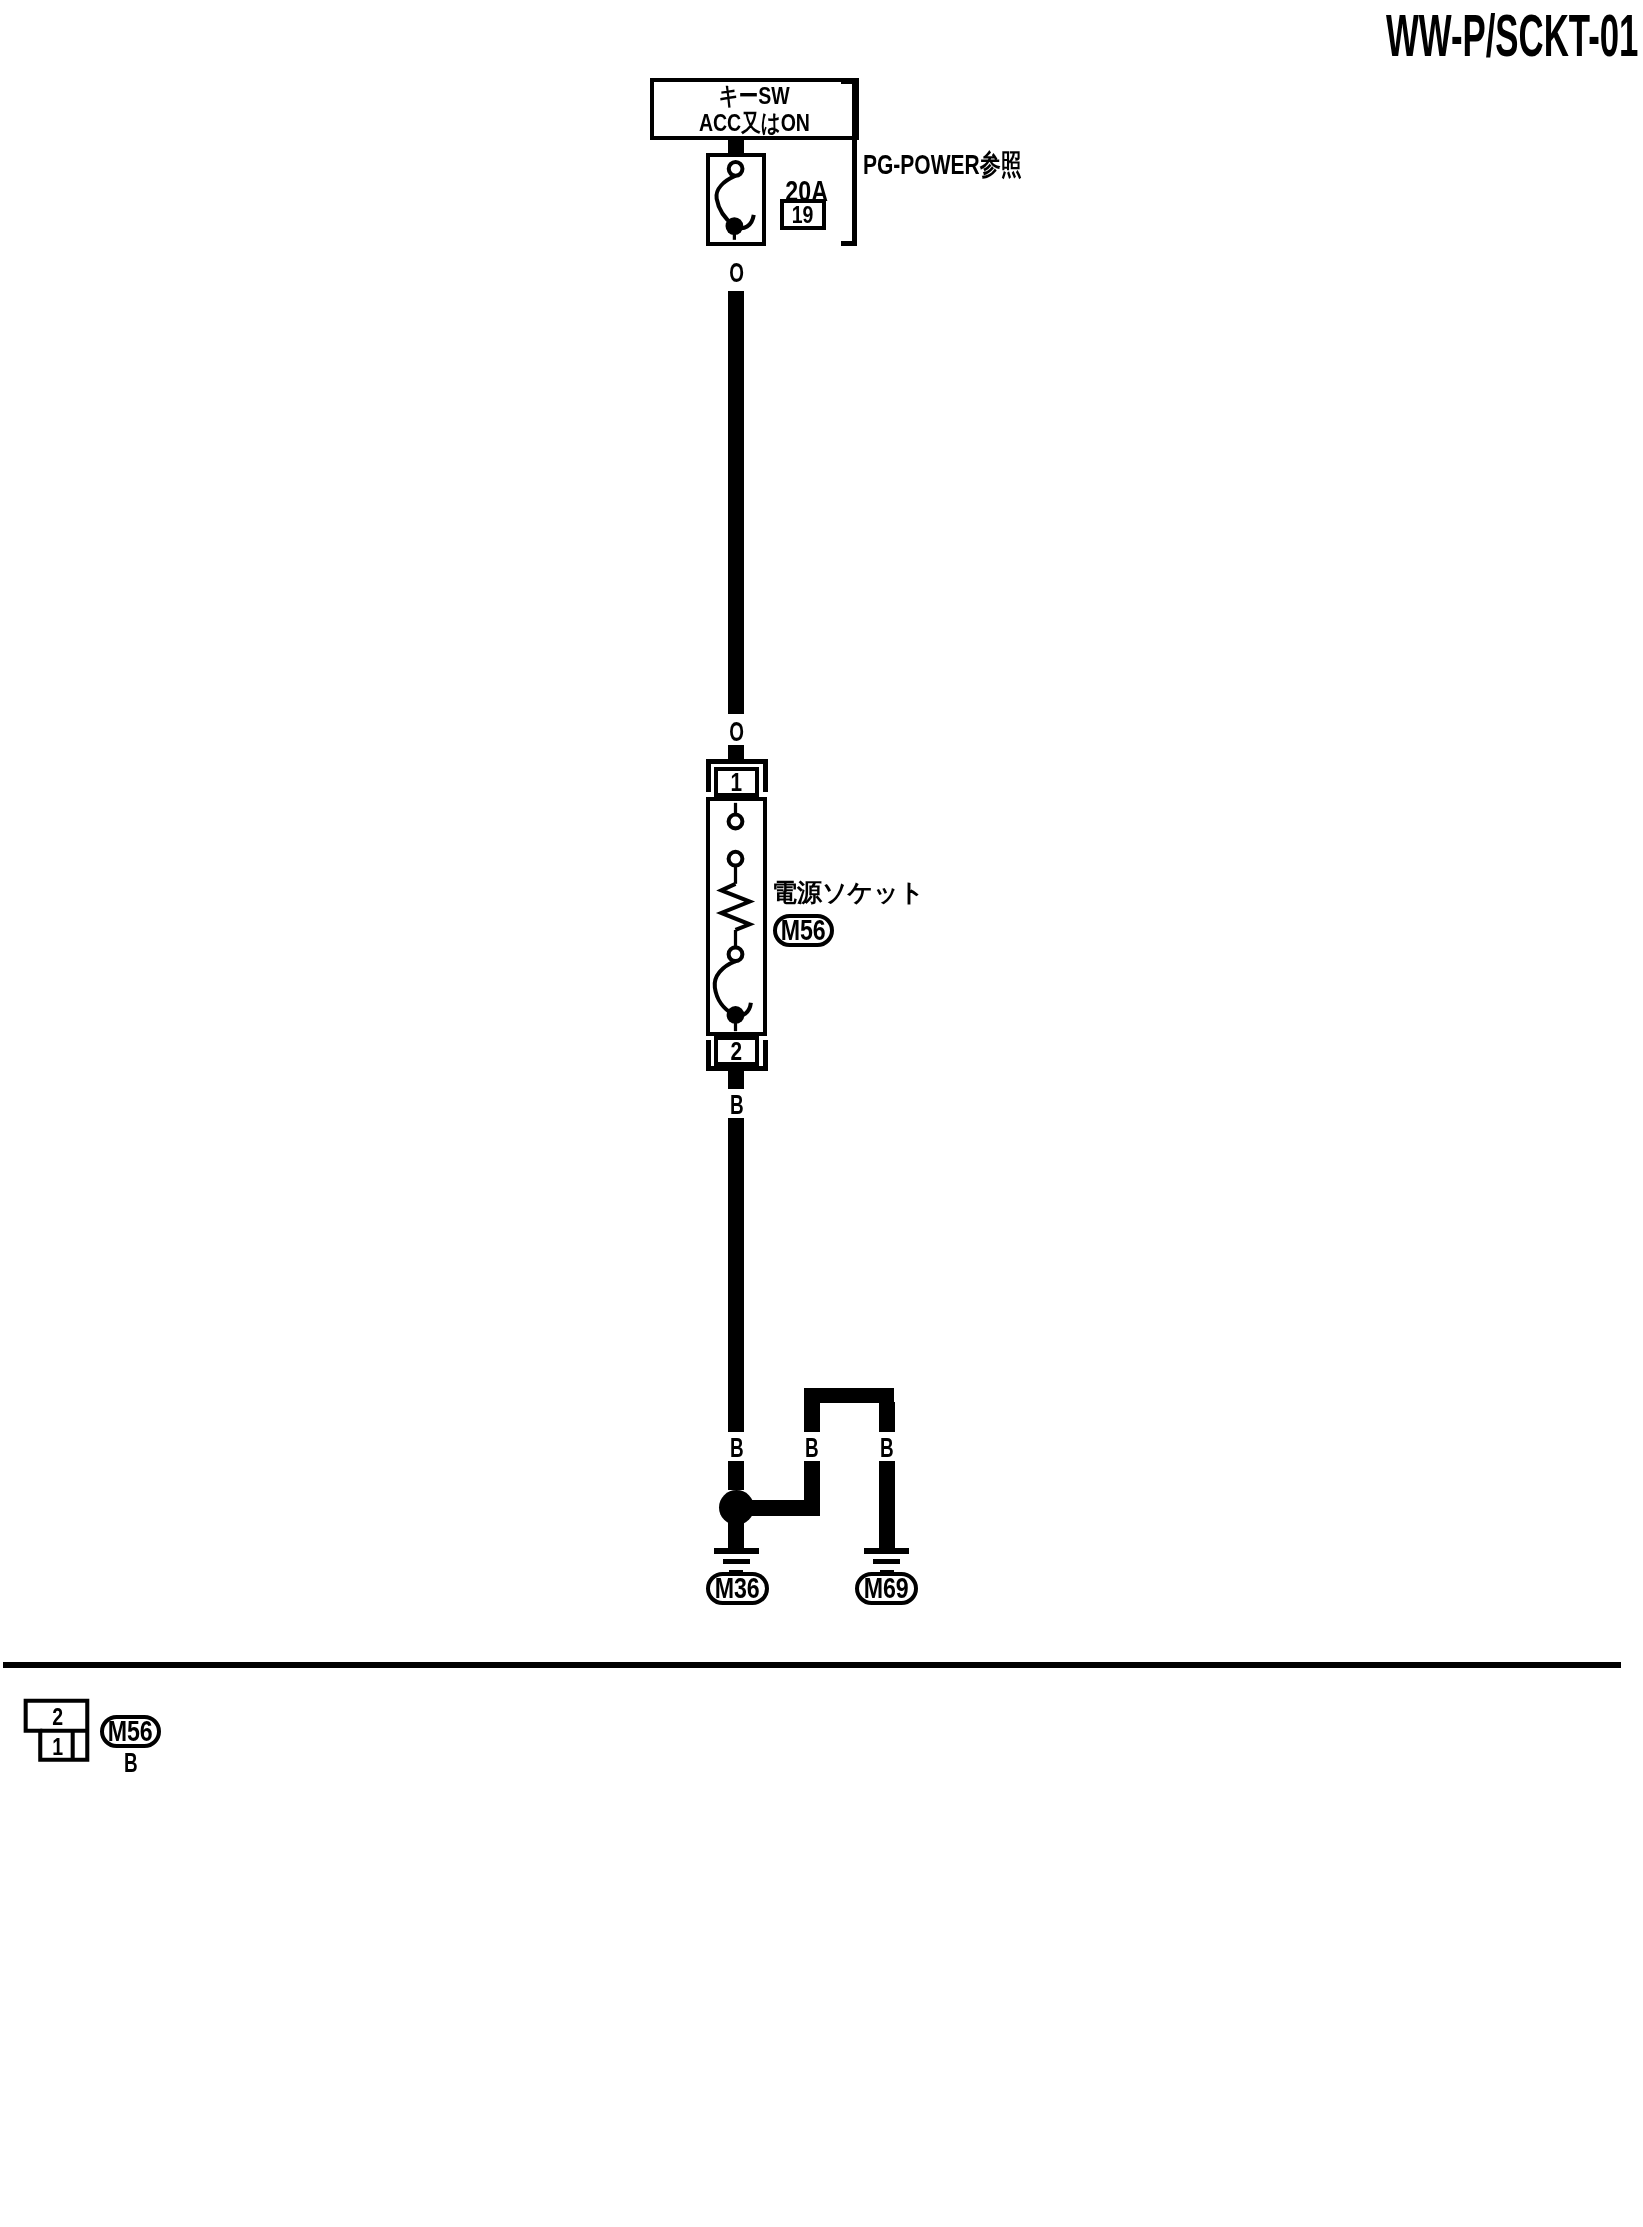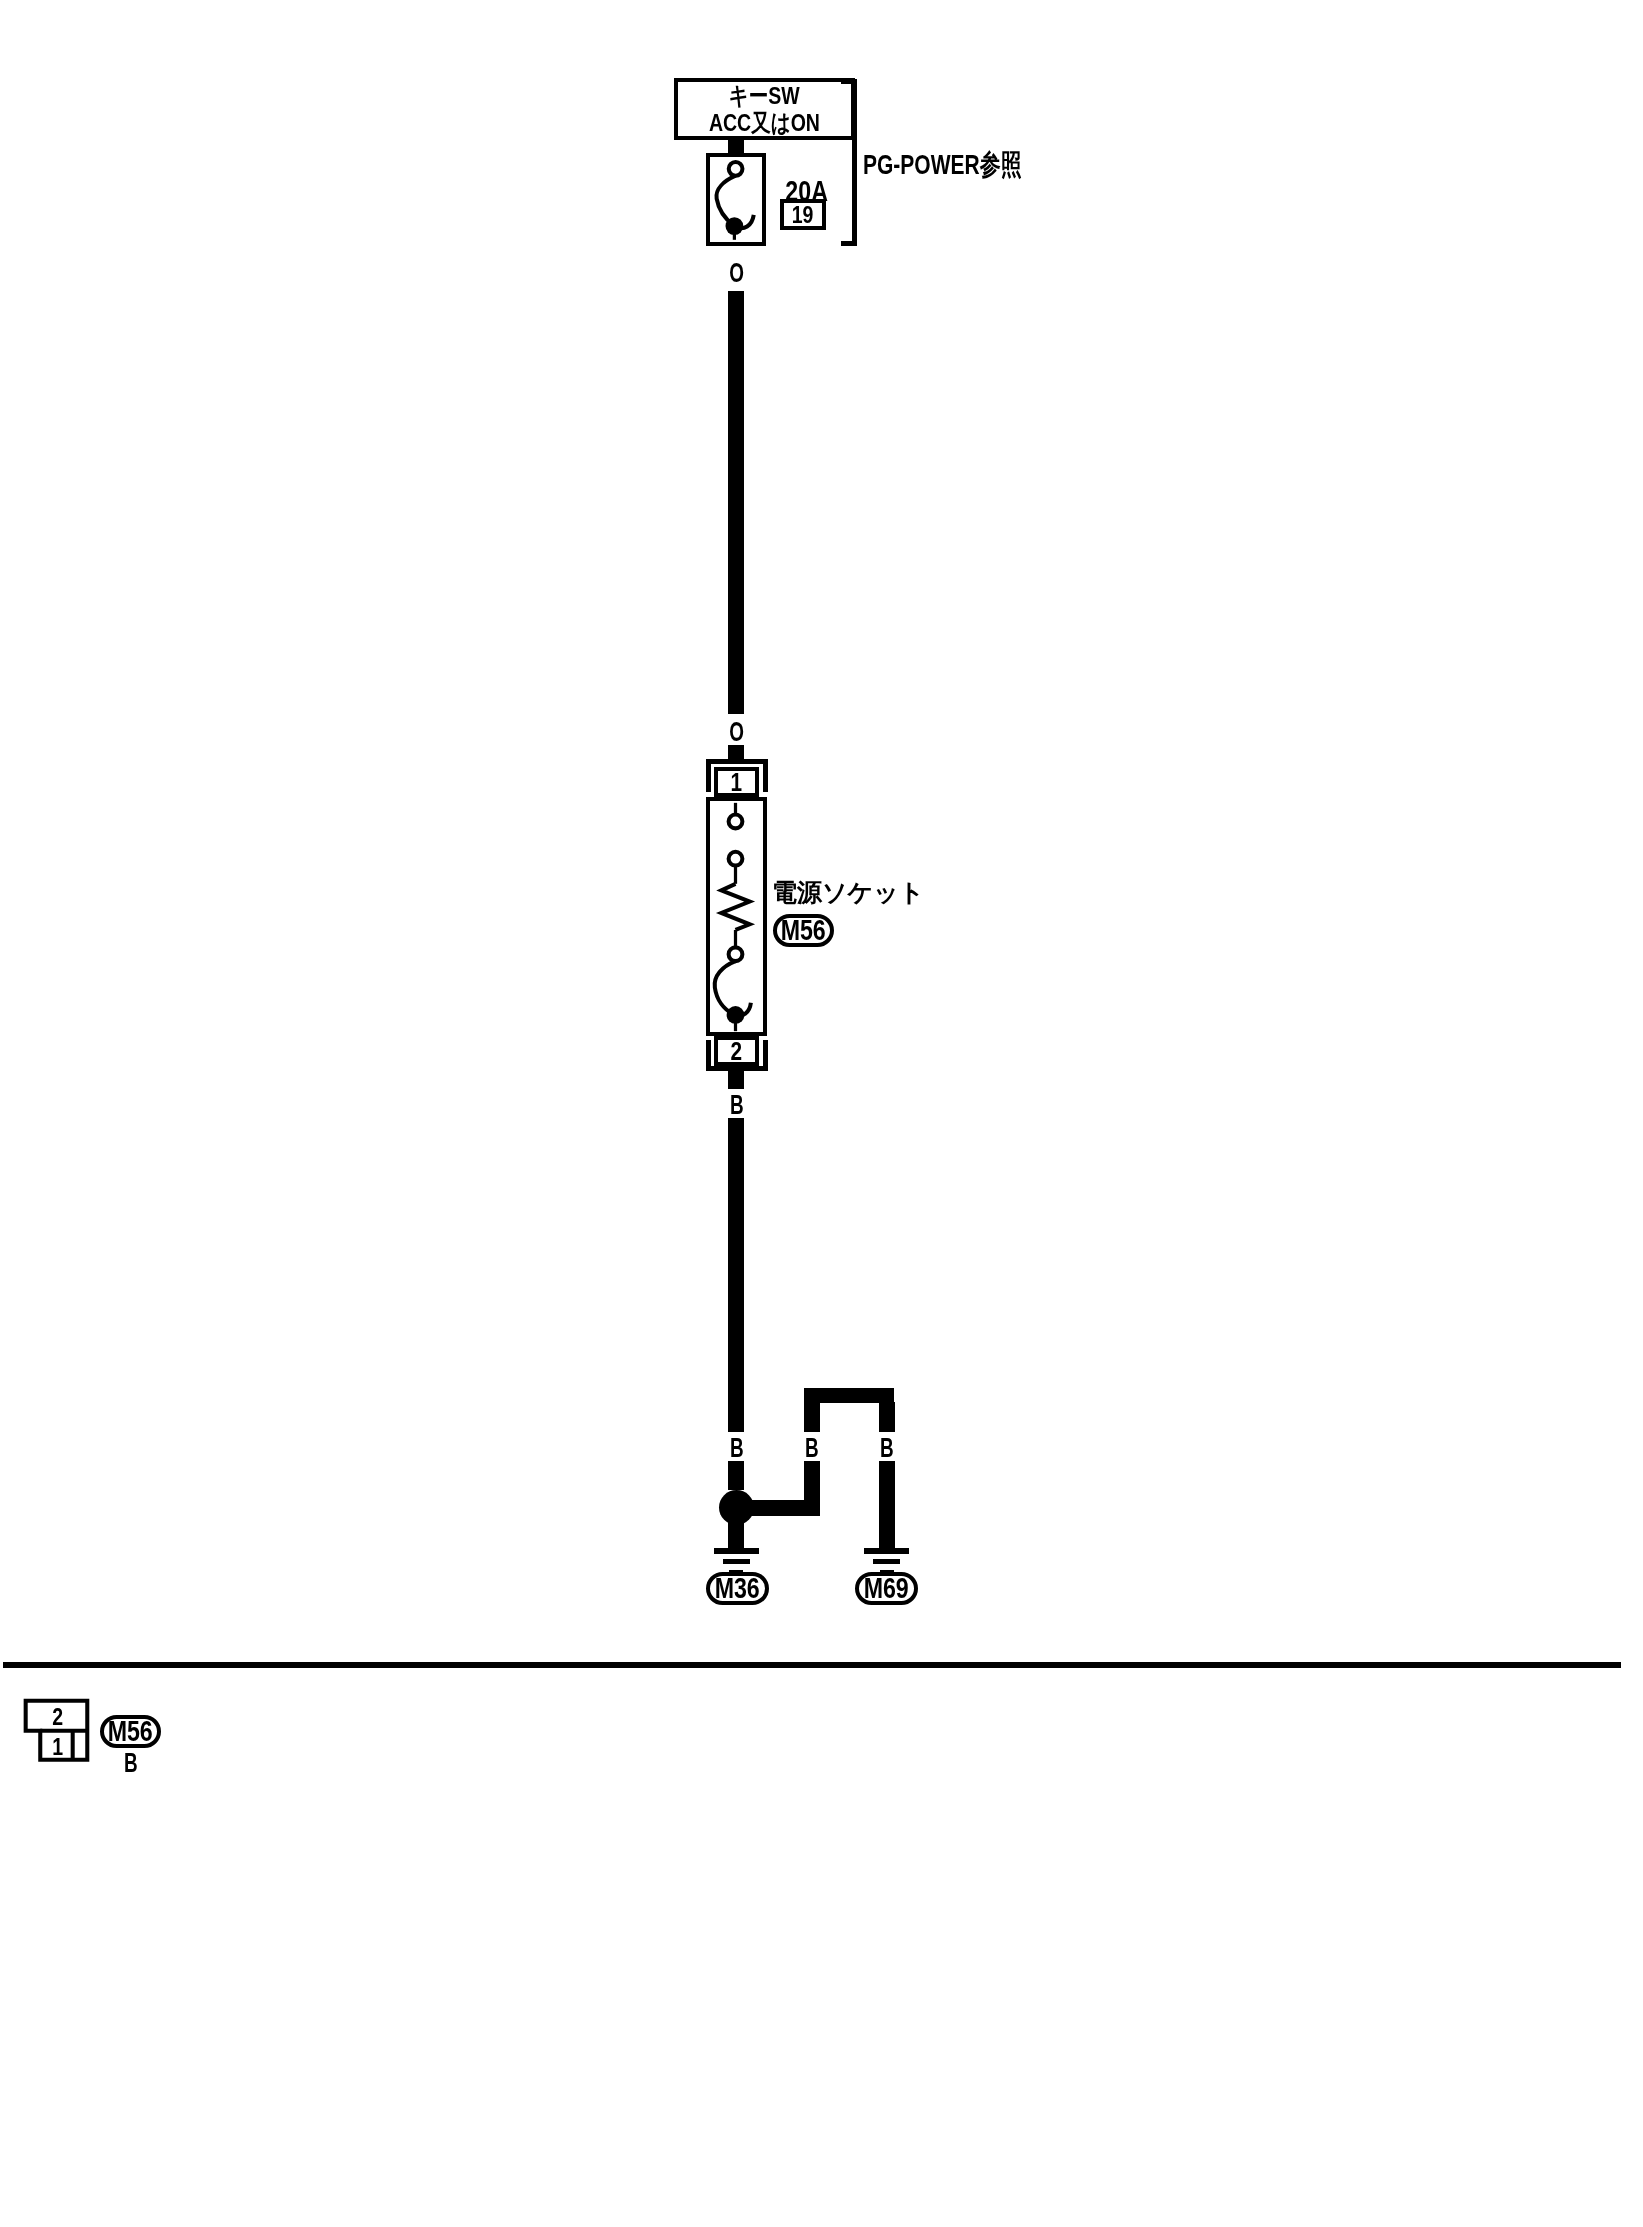--- a/index.html
+++ b/index.html
@@ -18,22 +18,25 @@
   .cx70{display:inline-block;transform:scaleX(0.70);transform-origin:50% 50%;}
   .cx75{display:inline-block;transform:scaleX(0.75);transform-origin:0 50%;}
   .cx80{display:inline-block;transform:scaleX(0.80);transform-origin:50% 50%;}
   svg{position:absolute;display:block;}
 </style>
 </head>
 <body>
 
 <div id="page">
 
+  <div class="lbl" style="top:5.7px;right:5.7px;font-size:60px;">
+    <span class="cx58">WW-P/SCKT-01</span>
+  </div>
 
-  <div class="box" style="left:674px;top:78px;width:181px;height:62px;">
+  <div class="box" style="left:650px;top:78px;width:209px;height:62px;">
     <div class="ctr" style="font-size:24.4px;font-weight:bold;line-height:27px;">
       <span class="cx80">キーSW</span>
     </div>
     <div class="ctr" style="font-size:24.4px;font-weight:bold;line-height:27px;">
       <span class="cx80">ACC又はON</span>
     </div>
   </div>
 
   <div class="ink" style="left:728px;top:140px;width:15.5px;height:13px;"></div>
 

